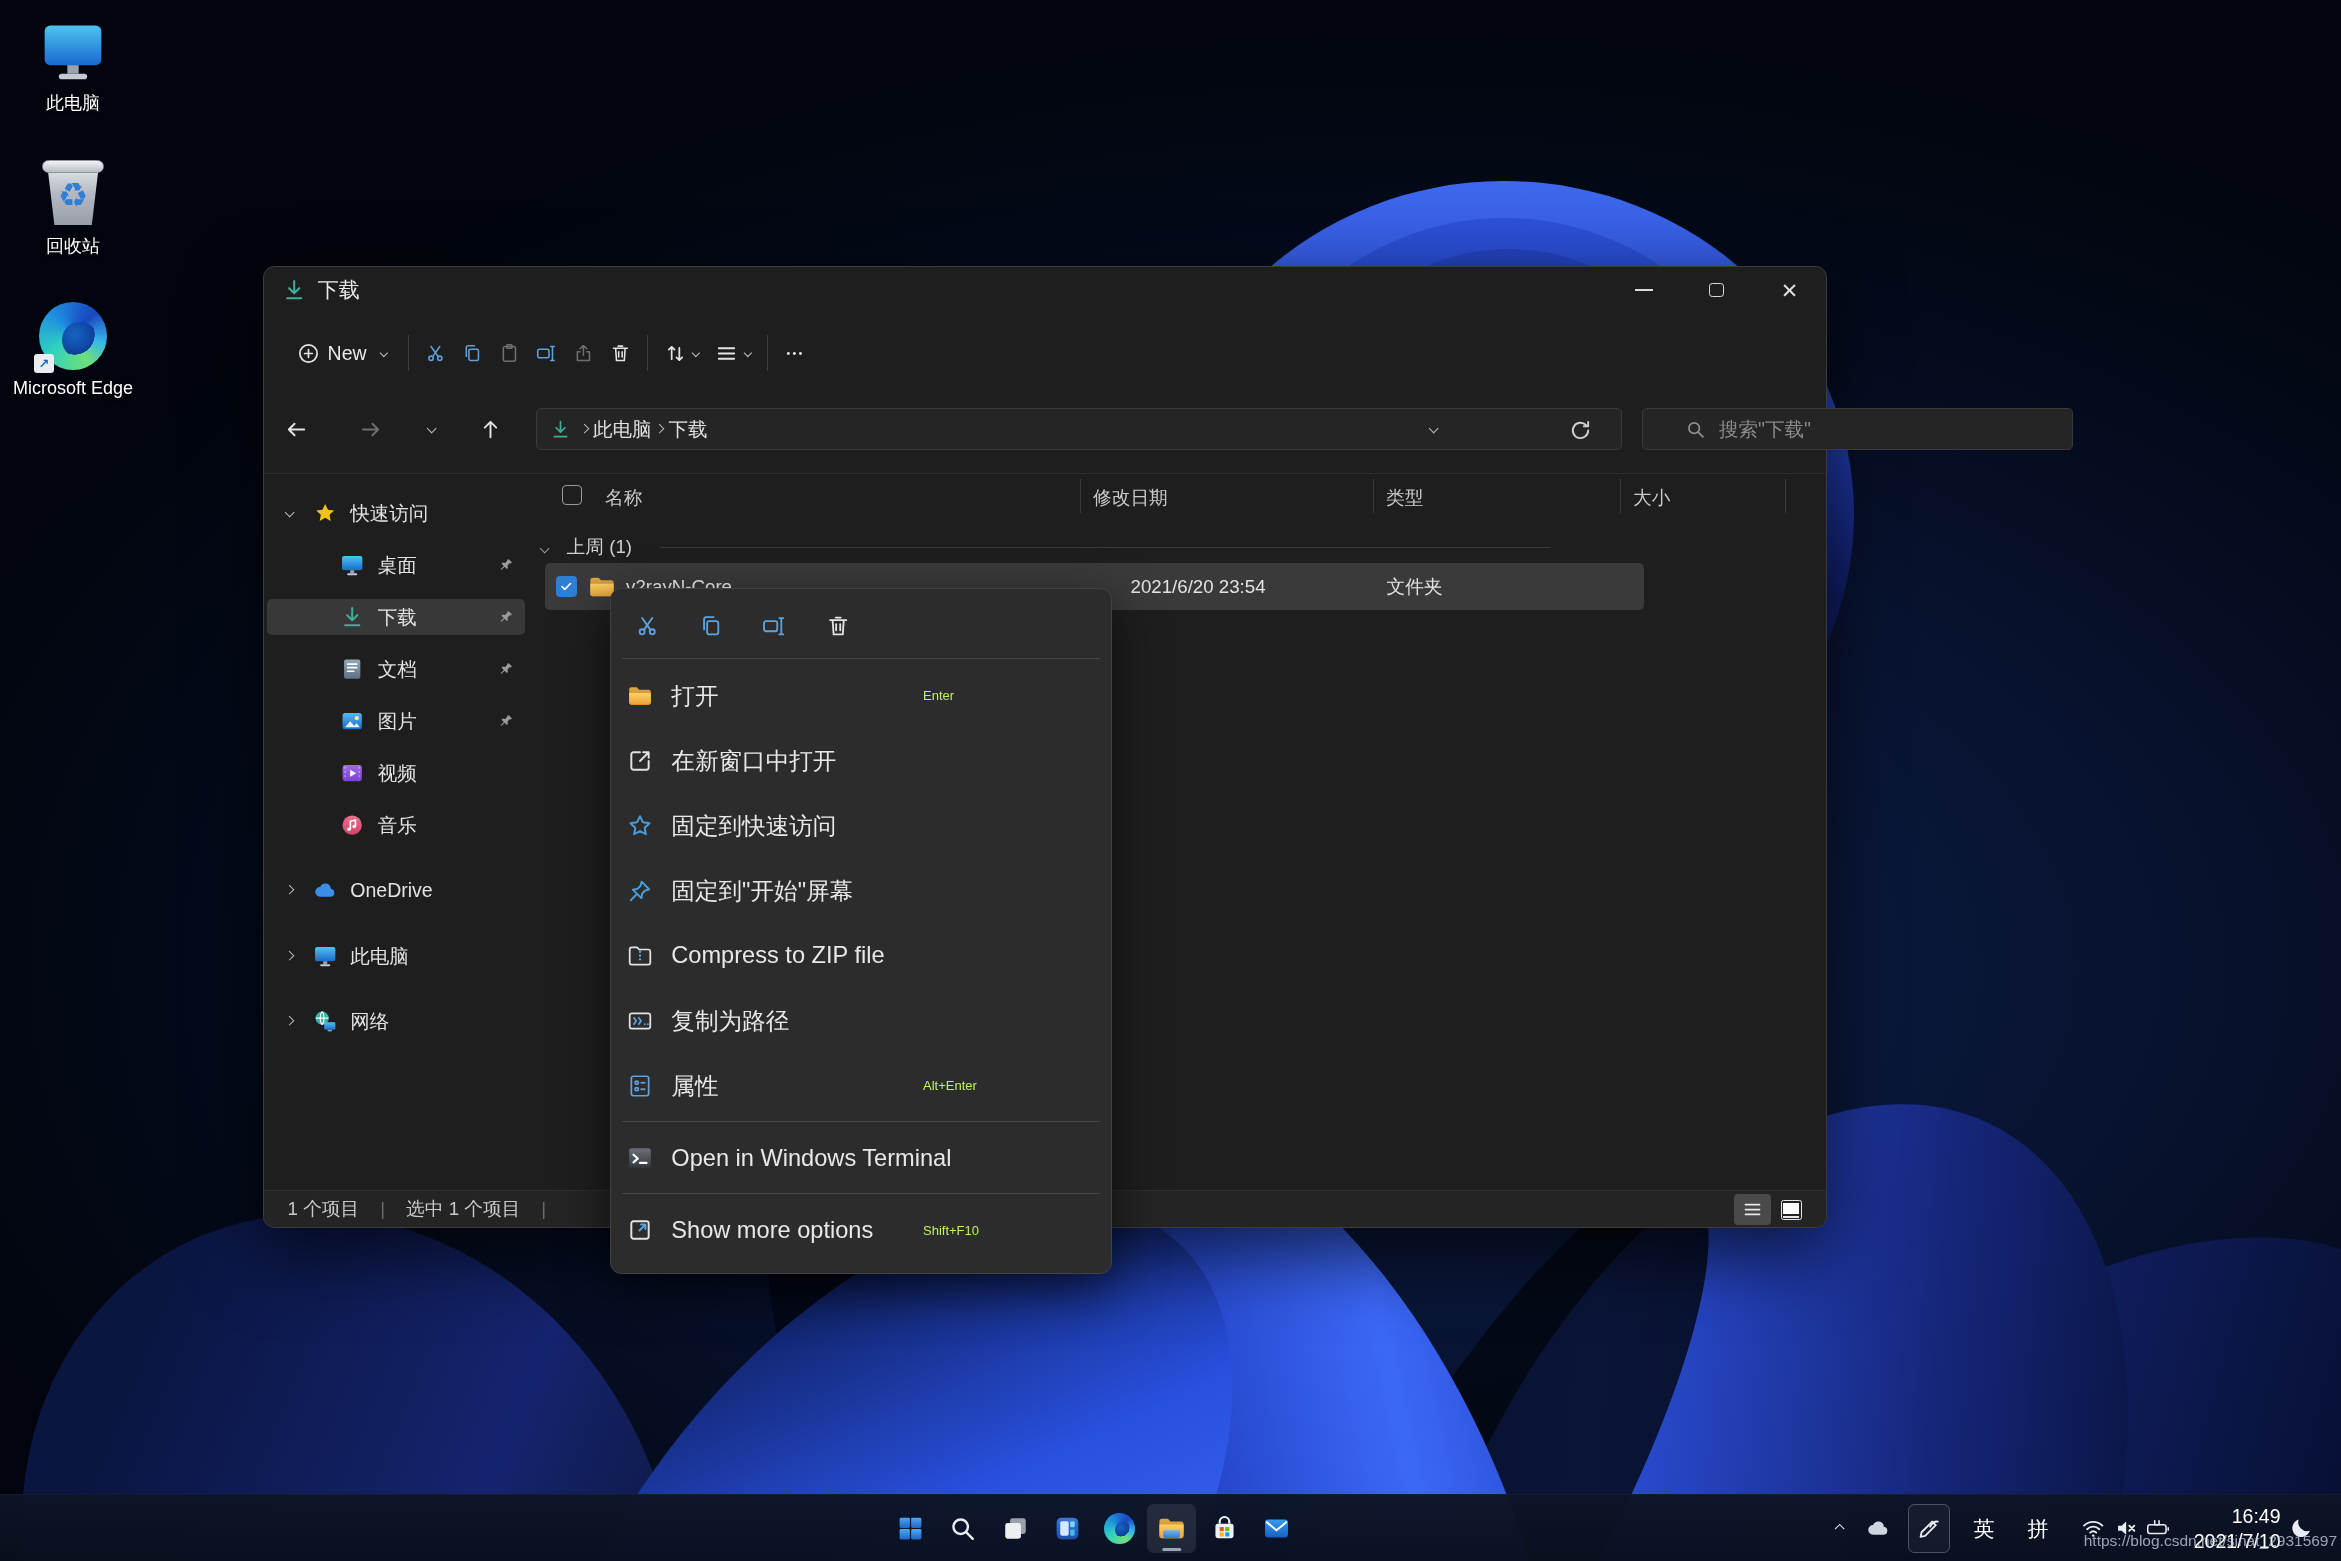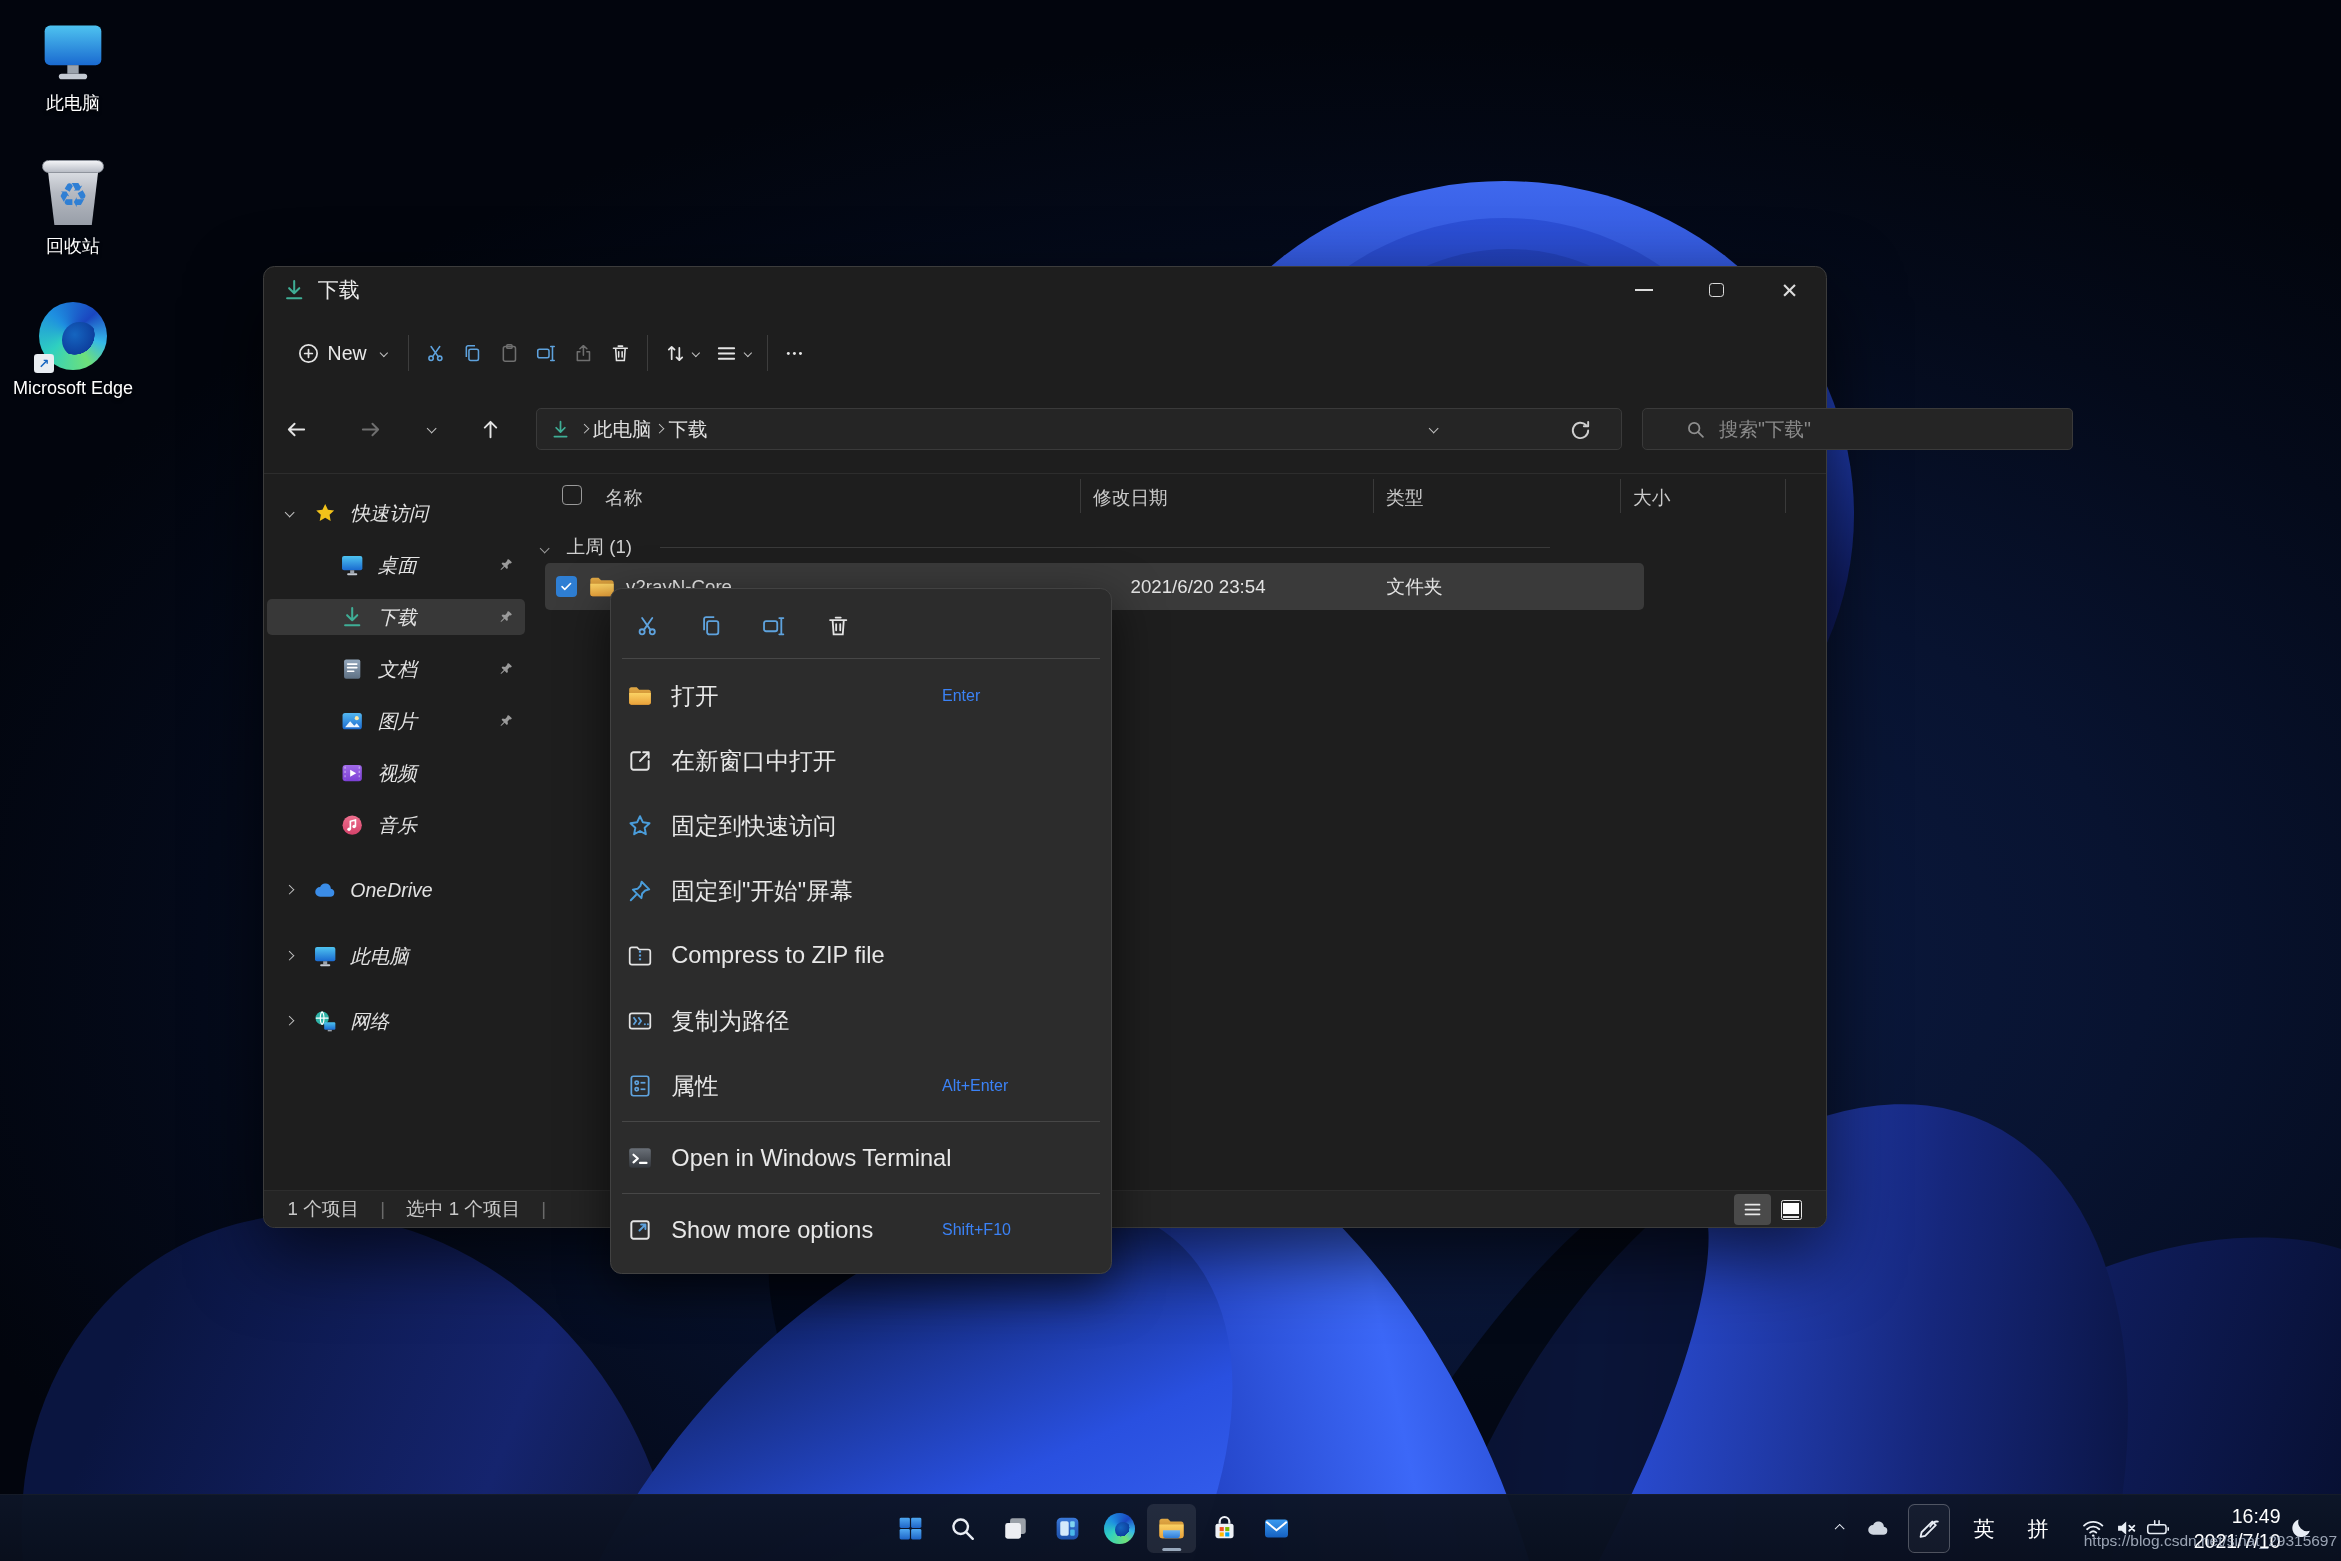--- a/index.html
+++ b/index.html
@@ -92,21 +92,21 @@
   .searchbox svg { width:21px; height:21px; color:#8f8f8f; margin-right:13px; flex:none; }
   .searchbox input { background:transparent; border:none; outline:none; color:#cfcfcf;
     font-size:19.5px; font-family:inherit; width:309px; }
   .searchbox input::placeholder { color:#8a8a8a; }
 
   .mainarea { position:absolute; left:0; top:206px; right:0; bottom:37px; border-top:0.8px solid #2d2d2d; }
 
   
   .sidebar { position:absolute; left:0; top:0; width:274px; bottom:0; }
   .srow { position:absolute; left:3.3px; right:13px; height:36px; border-radius:4.9px;
-    display:flex; align-items:center; font-size:19.5px; color:#e3e3e3;font-style:italic; }
+    display:flex; align-items:center; font-size:19.5px; color:#e3e3e3; }
   .srow.sel { background:#383838; }
   .srow .schev { width:18px; margin-left:13px; flex:none; display:flex; justify-content:center; }
   .srow .sico { width:24.4px; height:24.4px; margin-left:14.6px; margin-right:13px; flex:none; }
   .srow.child .sico { margin-left:42px; }
   .srow .spin { margin-left:auto; margin-right:11.4px; width:18px; height:18px; color:#9a9a9a; transform:rotate(45deg); }
 
   
   .listarea { position:absolute; left:274px; top:0; right:0; bottom:0; }
   .lhead { position:absolute; left:0; top:0; right:0; height:45px; font-size:18.7px; color:#c9c9c9; }
   .lhead .hchk { position:absolute; left:24.4px; top:11.4px; width:19.5px; height:19.5px; border:1.6px solid #9a9a9a; border-radius:4.1px; }
@@ -144,21 +144,21 @@
   .ctx { position:absolute; left:610px; top:588px; width:502px; z-index:10; background:#2c2c2c;
     border:0.8px solid #424242; border-radius:11.4px; padding:8.1px 0 9.8px;
     box-shadow:0 16.3px 49px rgba(0,0,0,.6); }
   .ctx-iconbar { height:59px; display:flex; align-items:center; padding-left:14.6px; gap:19.5px; }
   .ctx-ib { width:44px; height:44px; border-radius:4.9px; display:flex; align-items:center; justify-content:center; }
   .ctx-ib svg { width:24.4px; height:24.4px; }
   .ctx-div { height:0.8px; background:#474747; margin:2.4px 11.4px 4.1px; }
   .ctx-item { position:relative; height:65px; display:flex; align-items:center; padding-left:16.3px; }
   .ctx-item .cico { width:26px; height:26px; margin-right:18px; flex:none; }
   .ctx-item .clabel { font-size:23.6px; color:#e8e8e8; }
-  .ctx-item .cshort { position:absolute; left:331px; font-size:16px; color:#3b82f6; }
+  .ctx-item .cshort { position:absolute; left:312px; font-size:13px; color:#bef264; }
 
   
   .taskbar { position:absolute; left:0; right:0; bottom:0; height:67px; z-index:6;
     background:linear-gradient(rgba(13,21,39,.97),rgba(9,15,29,.97)); border-top:0.8px solid rgba(255,255,255,.05); }
   .tb-center { position:absolute; left:886px; top:0; height:67px; display:flex; align-items:center; gap:3.3px; }
   .tkbtn { width:49px; height:49px; border-radius:6.5px; display:flex; align-items:center; justify-content:center; position:relative; }
   .tkbtn svg { width:29px; height:29px; }
   .tkbtn.active { background:rgba(255,255,255,.09); }
   .tkbtn.active::after { content:""; position:absolute; bottom:1.6px; left:50%; transform:translateX(-50%);
     width:19.5px; height:3.3px; border-radius:1.6px; background:#98a8bc; }

